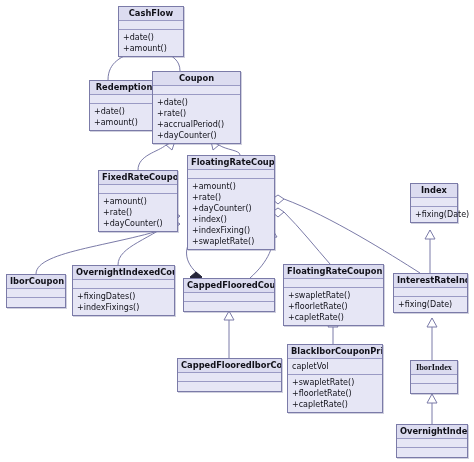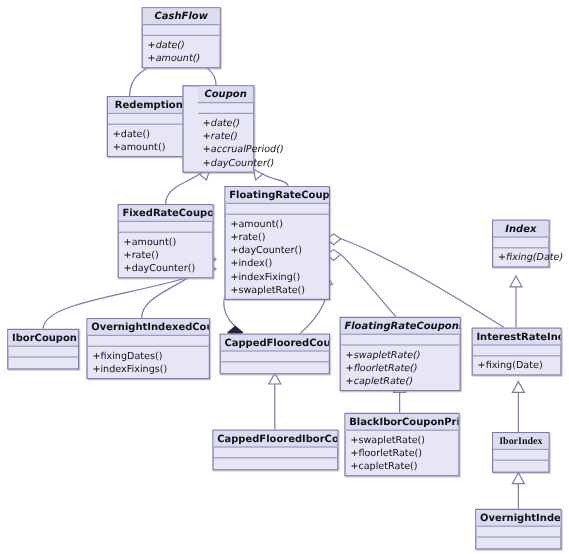--- a/index.html
+++ b/index.html
@@ -10,21 +10,21 @@
 
   .uml-class{position:absolute;box-sizing:border-box;border:1px solid #7b7ba8;
              background:#e6e6f5;box-shadow:1px 1px 0 rgba(120,120,160,.35);}
   .uml-head{box-sizing:border-box;background:#dcdcf0;border-bottom:1px solid #9a9ac4;
             text-align:center;font-weight:bold;font-size:8.3px;color:#101018;
             line-height:13px;height:14px;padding:0 3px;white-space:nowrap;overflow:hidden;}
   .uml-attrs{box-sizing:border-box;border-bottom:1px solid #9a9ac4;
              font-size:8px;color:#101018;padding:2px 4px 2px 4px;min-height:9px;}
   .uml-ops{box-sizing:border-box;font-size:8px;color:#101018;padding:2px 4px 2px 4px;min-height:9px;}
   .uml-attrs .row,.uml-ops .row{line-height:11px;white-space:nowrap;}
-  .ital{font-style:italic;}
+  .ital{}
   .empty-sec{height:9px;padding:0;}
 </style>
 </head>
 <body>
 
 <div id="canvas">
 
   <svg class="links" viewBox="0 0 474 462">
     <g fill="none" stroke="#7b7ba8" stroke-width="1">
 
@@ -94,21 +94,21 @@
         </div>
       </div>
       <div class="uml-class" style="left: 89px; top: 80px; width: 70px;">
         <div class="uml-head">Redemption</div>
         <div class="uml-attrs empty-sec"></div>
         <div class="uml-ops">
           <div class="row">+date()</div>
           <div class="row">+amount()</div>
         </div>
       </div>
-      <div class="uml-class" style="left: 152px; top: 71px; width: 60px; padding-left: 12px;">
+      <div class="uml-class" style="left: 152px; top: 71px; width: 89px;">
         <div class="uml-head ital">Coupon</div>
         <div class="uml-attrs empty-sec"></div>
         <div class="uml-ops">
           <div class="row ital">+date()</div>
           <div class="row ital">+rate()</div>
           <div class="row ital">+accrualPeriod()</div>
           <div class="row ital">+dayCounter()</div>
         </div>
       </div>
       <div class="uml-class" style="left: 98px; top: 170px; width: 80px;">
@@ -159,20 +159,23 @@
         <div class="uml-head ital">FloatingRateCouponPricer</div>
         <div class="uml-attrs empty-sec"></div>
         <div class="uml-ops">
           <div class="row ital">+swapletRate()</div>
           <div class="row ital">+floorletRate()</div>
           <div class="row ital">+capletRate()</div>
         </div>
       </div>
       <div class="uml-class" style="left: 287px; top: 344px; width: 96px;">
         <div class="uml-head">BlackIborCouponPricer</div>
+        <div class="uml-attrs">
+          <div class="row">capletVol</div>
+        </div>
         <div class="uml-ops">
           <div class="row">+swapletRate()</div>
           <div class="row">+floorletRate()</div>
           <div class="row">+capletRate()</div>
         </div>
       </div>
       <div class="uml-class" style="left: 410px; top: 183px; width: 48px;">
         <div class="uml-head ital">Index</div>
         <div class="uml-attrs empty-sec"></div>
         <div class="uml-ops">

